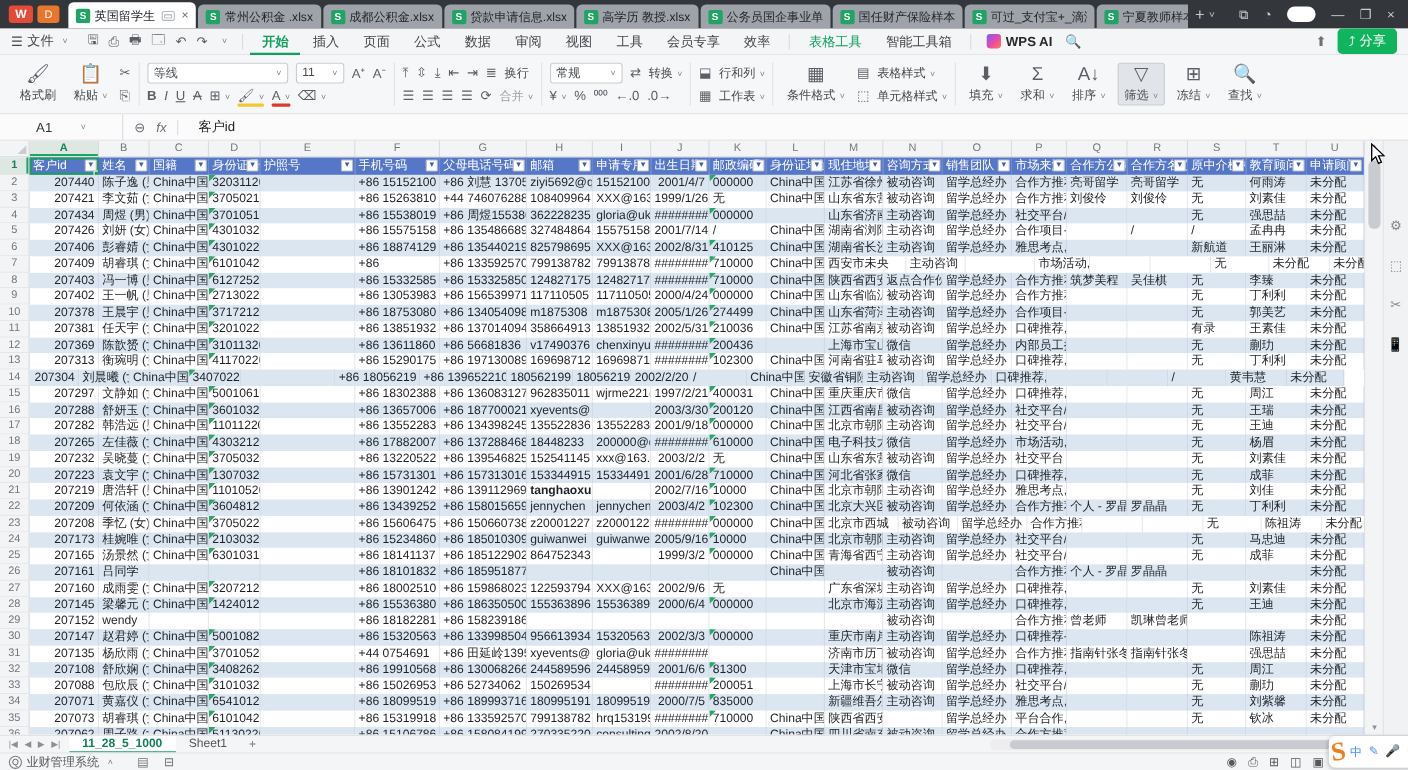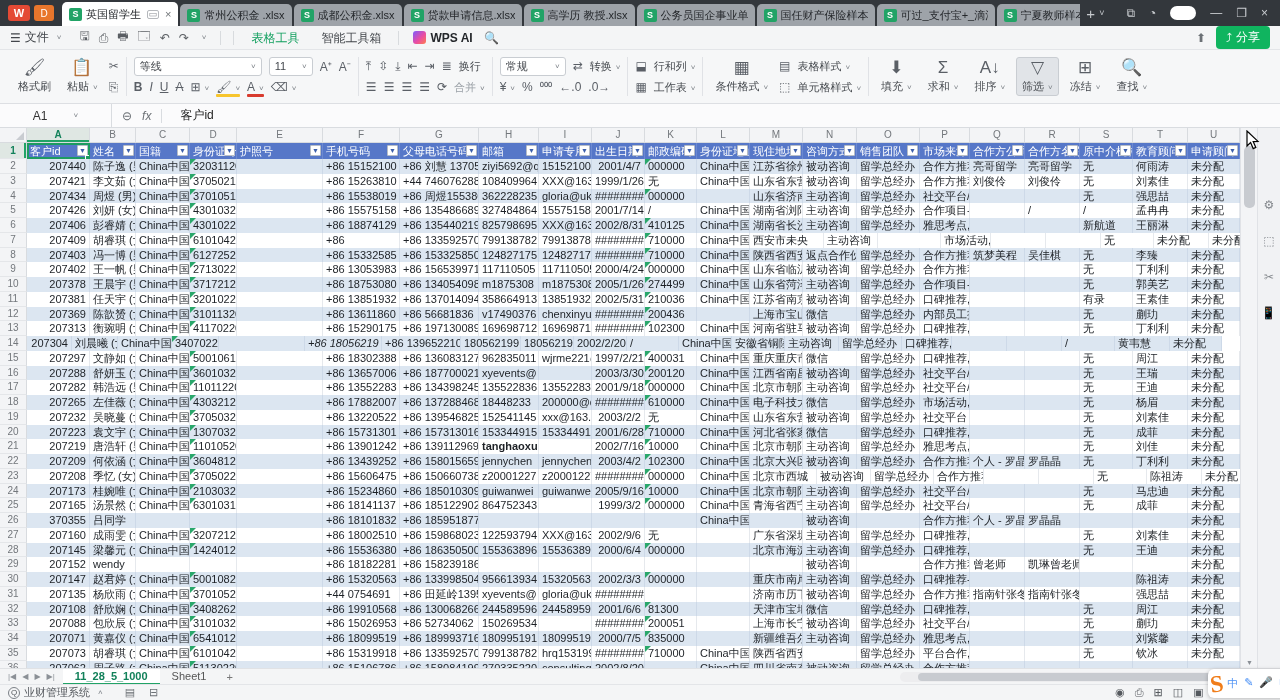--- a/index.html
+++ b/index.html
@@ -169,20 +169,32 @@
     <div class="micons">
       <span>🖫</span>
       <span>⎙</span>
       <span>🖶</span>
       <span>🗔</span>
       <span>↶</span>
       <span>↷</span>
       <span class="dropcaret">˅</span>
     </div>
     <div class="mdivider"></div>
+    <div id="menu-items" style="display:flex">
+        <div class="mitem active">开始</div>
+        <div class="mitem">插入</div>
+        <div class="mitem">页面</div>
+        <div class="mitem">公式</div>
+        <div class="mitem">数据</div>
+        <div class="mitem">审阅</div>
+        <div class="mitem">视图</div>
+        <div class="mitem">工具</div>
+        <div class="mitem">会员专享</div>
+        <div class="mitem">效率</div>
+      </div>
     <div class="mdivider"></div>
     <div class="mitem green">表格工具</div>
     <div class="mitem">智能工具箱</div>
     <div class="mdivider"></div>
     <div class="ai">
         <span class="aiicon"></span>
         <span>WPS AI</span>
       </div>
     <span style="color:#5a5e63;margin-left:4px">🔍</span>
     <div class="mright">
@@ -718,21 +730,21 @@
         </div>
         <div class="grow band">
           <div class="rnum">14</div>
           <div class="cell r" style="width: 45px;">207304</div>
           <div class="cell" style="width: 46px;">刘晨曦 (女</div>
           <div class="cell" style="width: 54px;">China中国</div>
           <div class="cell ov tri" style="width: 47px;">
             <span>340702200202202520</span>
           </div>
           <div class="cell" style="width: 86px;"></div>
-          <div class="cell" style="width: 77px; font-style: italic;">+86 18056219</div>
+          <div class="cell" style="width: 77px;">+86 18056219</div>
           <div class="cell" style="width: 79px;">+86 13965221001</div>
           <div class="cell" style="width: 60px;">180562199</div>
           <div class="cell" style="width: 53px;">180562199</div>
           <div class="cell r" style="width: 53px;">2002/2/20</div>
           <div class="cell" style="width: 52px;">/</div>
           <div class="cell" style="width: 53px;">China中国</div>
           <div class="cell" style="width: 53px;">安徽省铜陵</div>
           <div class="cell" style="width: 54px;">主动咨询</div>
           <div class="cell" style="width: 63px;">留学总经办</div>
           <div class="cell" style="width: 50px;">口碑推荐,转</div>
@@ -1023,21 +1035,21 @@
           <div class="cell" style="width: 63px;">留学总经办</div>
           <div class="cell" style="width: 50px;">社交平台/</div>
           <div class="cell" style="width: 55px;"></div>
           <div class="cell" style="width: 55px;"></div>
           <div class="cell" style="width: 53px;">无</div>
           <div class="cell" style="width: 55px;">成菲</div>
           <div class="cell" style="width: 52px;">未分配</div>
         </div>
         <div class="grow band">
           <div class="rnum">26</div>
-          <div class="cell r" style="width: 63px;">370355</div>
+          <div class="cell r" style="width: 63px;">207161</div>
           <div class="cell" style="width: 46px;">吕同学</div>
           <div class="cell" style="width: 54px;"></div>
           <div class="cell" style="width: 47px;"></div>
           <div class="cell" style="width: 86px;"></div>
           <div class="cell" style="width: 77px;">+86 18101832</div>
           <div class="cell" style="width: 79px;">+86 18595187721</div>
           <div class="cell" style="width: 60px;"></div>
           <div class="cell" style="width: 53px;"></div>
           <div class="cell r" style="width: 53px;"></div>
           <div class="cell" style="width: 52px;"></div>

